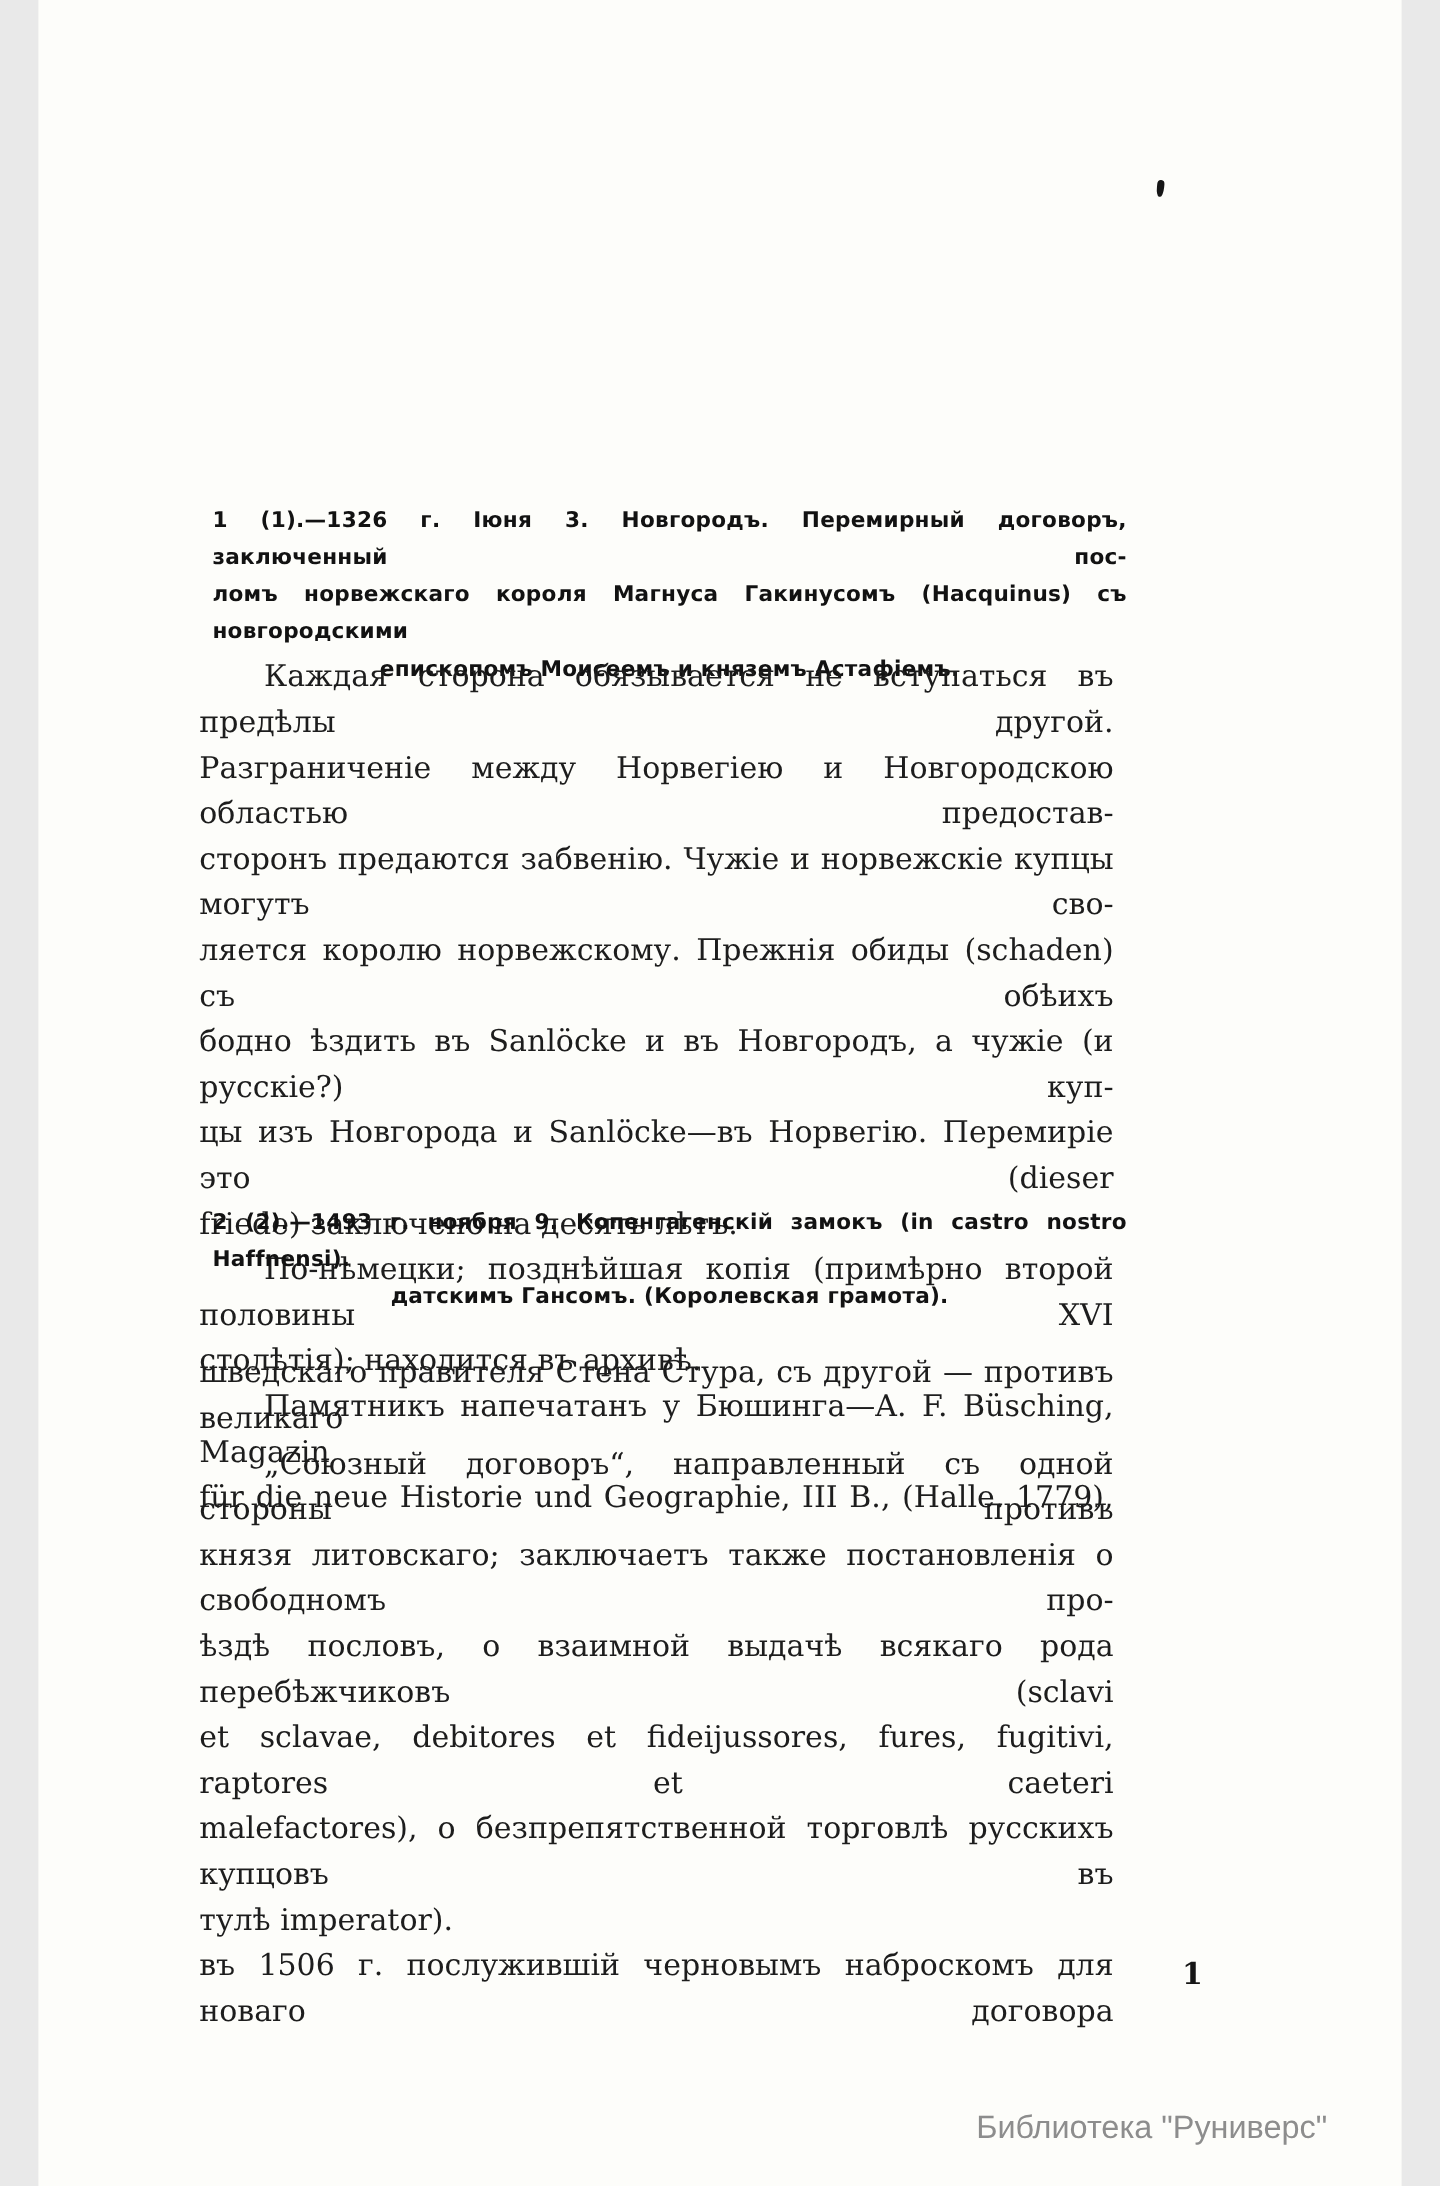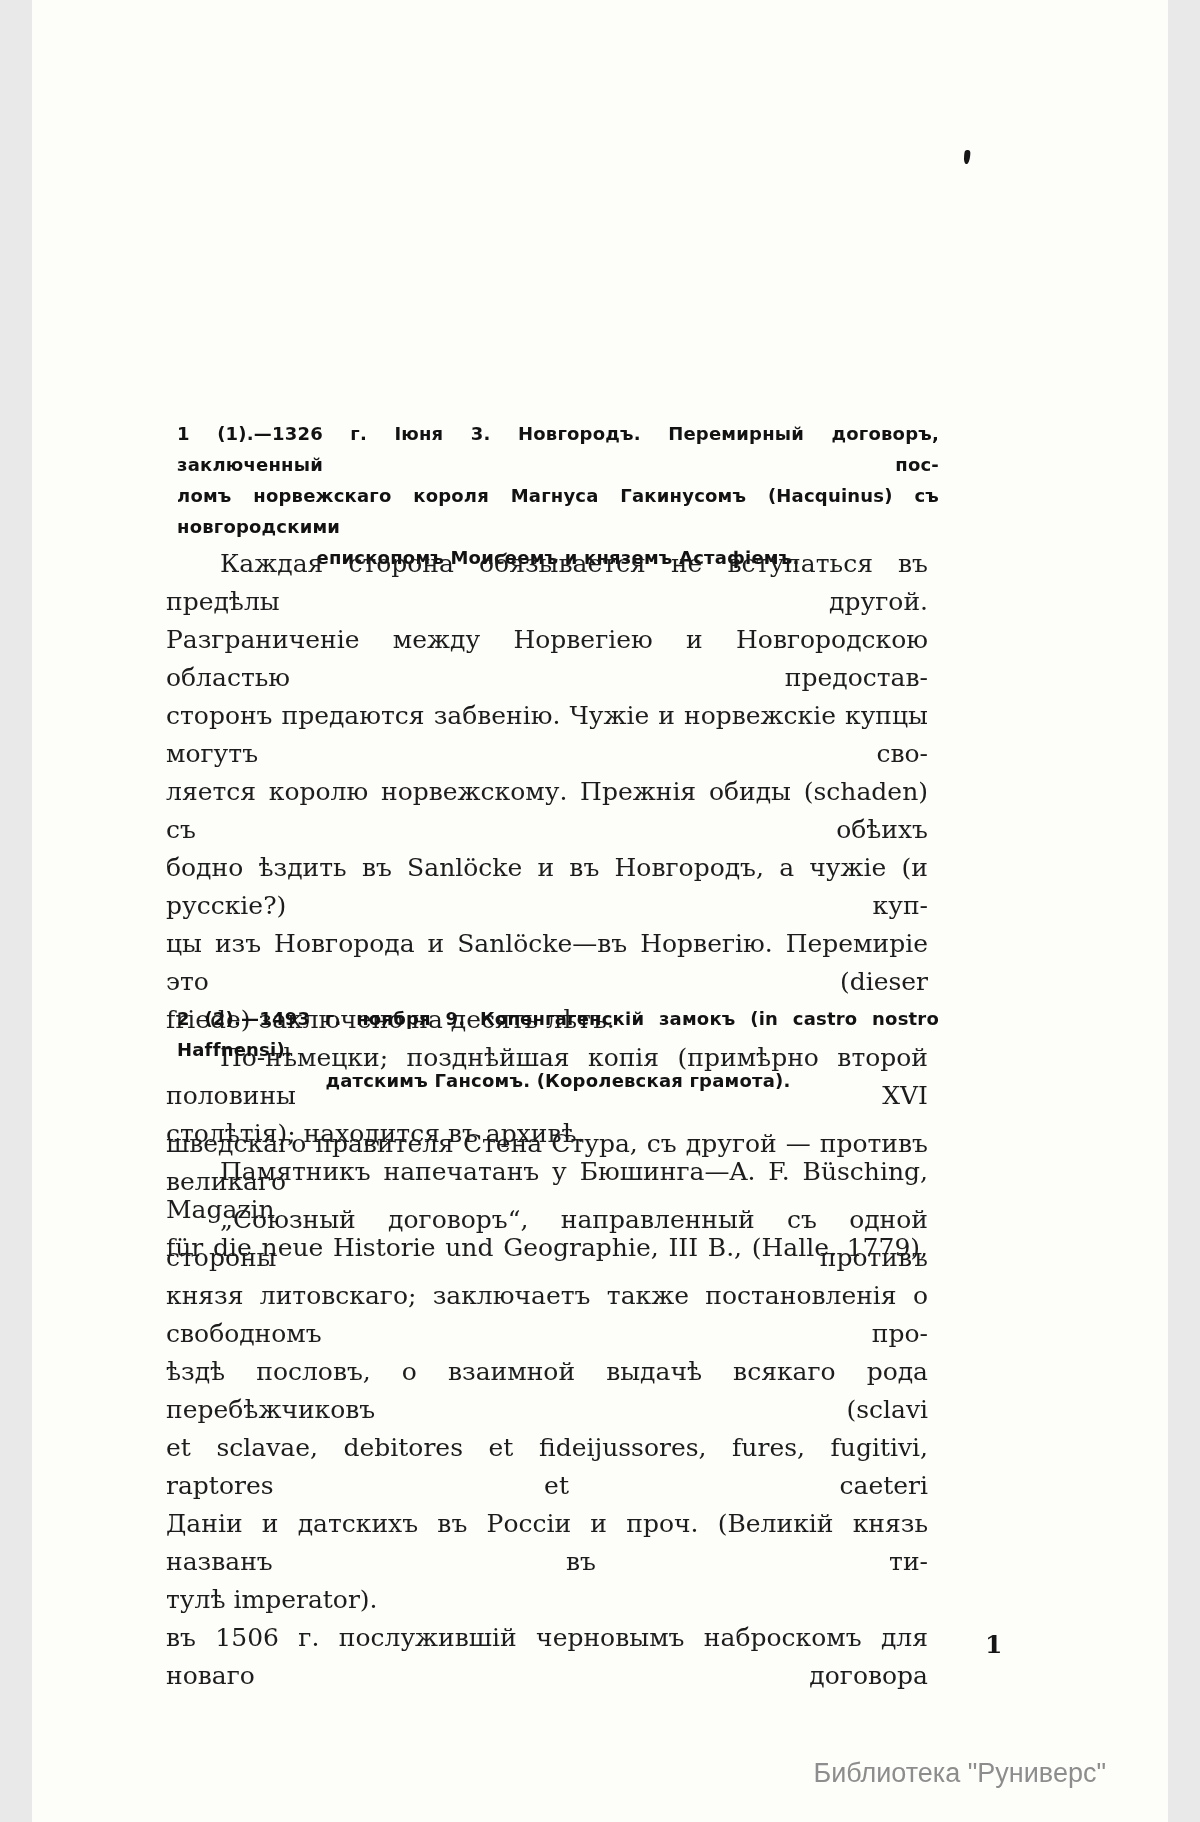--- a/index.html
+++ b/index.html
@@ -110,21 +110,21 @@
       <div class="line last">датскимъ Гансомъ. (Королевская грамота).</div>
     </div>
 
   <div class="bodyblock" style="top: 1125px;">
     <div class="para">
         <div class="line">шведскаго правителя Стена Стура, съ другой — противъ великаго</div>
         <div class="line first">„Союзный договоръ“, направленный съ одной стороны противъ</div>
         <div class="line">князя литовскаго; заключаетъ также постановленія о свободномъ про-</div>
         <div class="line">ѣздѣ пословъ, о взаимной выдачѣ всякаго рода перебѣжчиковъ (sclavi</div>
         <div class="line">et sclavae, debitores et fideijussores, fures, fugitivi, raptores et caeteri</div>
-        <div class="line">Даніи и датскихъ въ Россіи и проч. (Великій князь названъ въ ти-</div>
+        <div class="line">malefactores), о безпрепятственной торговлѣ русскихъ купцовъ въ</div>
         <div class="line last">тулѣ imperator).</div>
       </div>
     <div class="para">
         <div class="line">въ 1506 г. послужившій черновымъ наброскомъ для новаго договора</div>
       </div>
   </div>
 
   <div class="page-number">1</div>
 
   <div class="watermark">Библиотека "Руниверс"</div>

